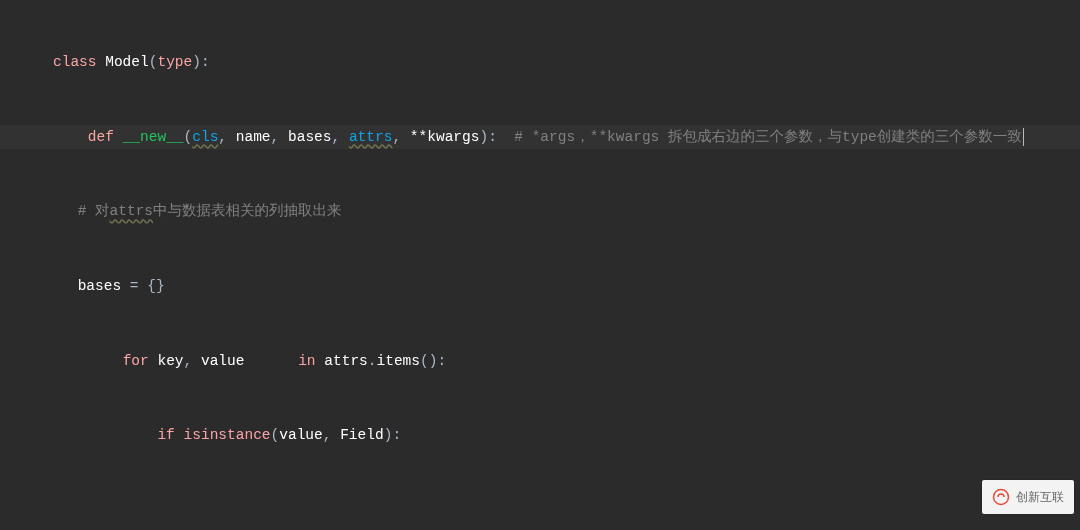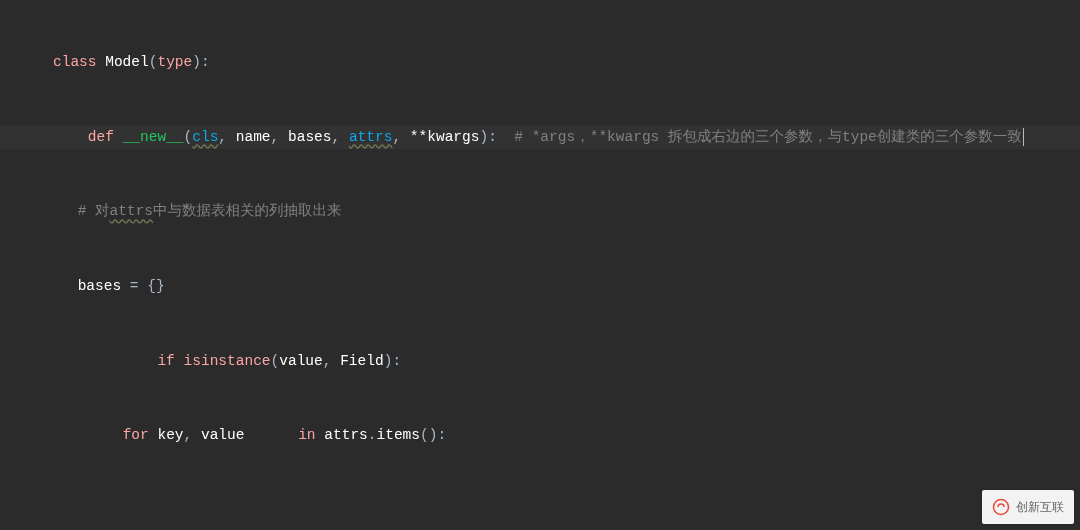--- a/index.html
+++ b/index.html
@@ -39,21 +39,21 @@
     width:1px;
     height:18px;
     background:#bbbbbb;
     vertical-align:middle;
     margin-left:1px;
   }
 
   .watermark {
     position:absolute;
     right:6px;
-    bottom:6px;
+    bottom:16px;
     width:92px;
     height:34px;
     background:#f3f3f3;
     border-radius:2px;
     display:flex;
     align-items:center;
     justify-content:center;
     gap:6px;
     font-family:"Microsoft YaHei","PingFang SC",sans-serif;
     font-size:12px;
@@ -68,23 +68,23 @@
 <div class="editor">
 
 <div class="line"><span class="kw">class</span> <span class="name">Model</span><span class="punc">(</span><span class="builtin">type</span><span class="punc">):</span></div>
 
 <div class="line caret-line">    <span class="kw">def</span> <span class="mag">__new__</span><span class="punc">(</span><span class="param">cls</span><span class="punc">, </span><span class="name">name</span><span class="punc">, </span><span class="name">bases</span><span class="punc">, </span><span class="param">attrs</span><span class="punc">, </span><span class="name">**kwargs</span><span class="punc">):  </span><span class="cmt"># *args，**kwargs 拆包成右边的三个参数，与type创建类的三个参数一致</span><span class="cursor"></span></div>
 
 <div class="line">        <span class="cmt"><span># 对</span><span class="param" style="color:#808080">attrs</span><span>中与数据表相关的列抽取出来</span></span></div>
 
 <div class="line">        <span class="name">bases</span> <span class="op">=</span> <span class="punc">{}</span></div>
 
+<div class="line">        <span class="kw">for</span> <span class="name">key</span><span class="punc">, </span><span class="name">value</span> <span class="kw">in</span> <span class="name">attrs</span><span class="punc">.</span><span class="name">items</span><span class="punc">():</span></div>
+
 <div class="line">            <span class="kw">if</span> <span class="builtin">isinstance</span><span class="punc">(</span><span class="name">value</span><span class="punc">, </span><span class="name">Field</span><span class="punc">):</span></div>
-
-<div class="line">        <span class="kw">for</span> <span class="name">key</span><span class="punc">, </span><span class="name">value</span> <span class="kw">in</span> <span class="name">attrs</span><span class="punc">.</span><span class="name">items</span><span class="punc">():</span></div>
 
 
 
 
 
 
 
 
 
 

